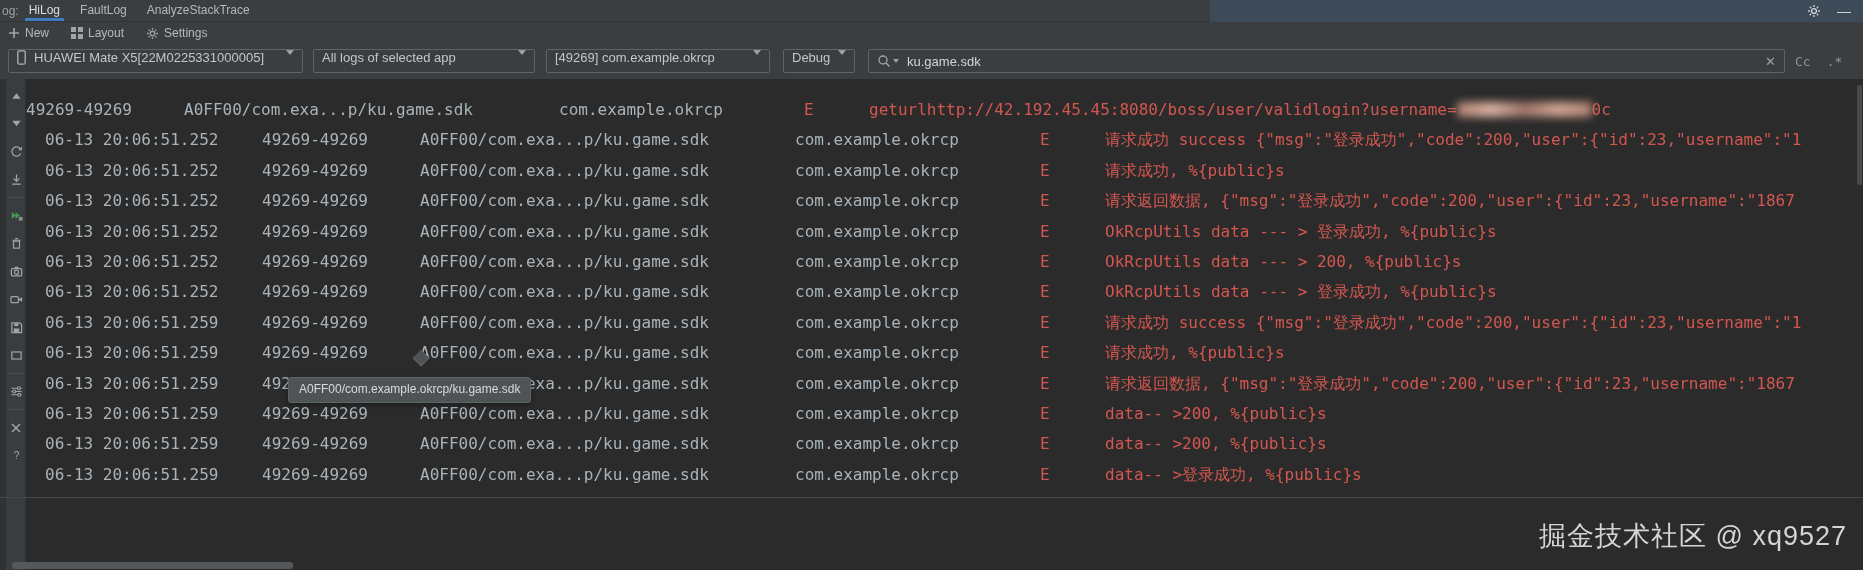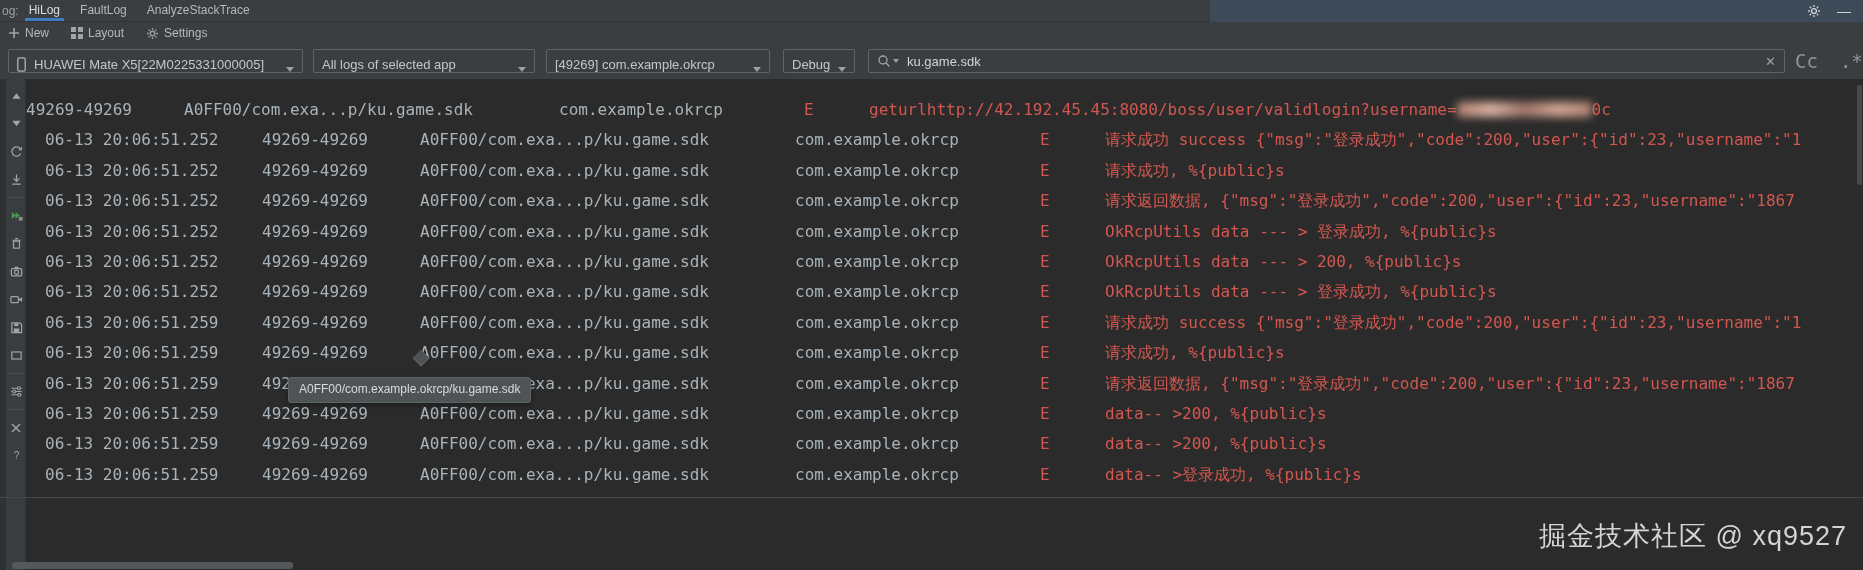--- a/index.html
+++ b/index.html
@@ -18,29 +18,29 @@
   .minimize{color:#cfd3d5;font-size:14px;line-height:14px;}
 
   
   .toolbar{position:absolute;left:0;top:22px;width:1863px;height:22px;background:#3b3e40;
            display:flex;align-items:center;gap:22px;padding-left:8px;box-sizing:border-box;}
   .tool-item{display:flex;align-items:center;gap:5px;color:#b5babc;font-size:12px;}
 
   
   .filterbar{position:absolute;left:0;top:44px;width:1863px;height:35px;background:#3b3e40;}
   .combo{position:absolute;top:5px;height:24px;border:1px solid #5f6365;border-radius:2px;
-         display:flex;align-items:flex-end;box-sizing:border-box;padding:0 8px;color:#c3c7c9;font-size:13px;background:#3b3e40;}
+         display:flex;align-items:flex-start;box-sizing:border-box;padding:0 8px;color:#c3c7c9;font-size:13px;background:#3b3e40;}
   .combo .label{flex:1;white-space:nowrap;overflow:hidden;}
   .caret{width:0;height:0;border-left:4px solid transparent;border-right:4px solid transparent;
          border-top:5px solid #9aa0a3;margin-left:8px;flex:none;}
   .searchbox{position:absolute;left:868px;top:5px;width:917px;height:24px;border:1px solid #5f6365;border-radius:2px;
          display:flex;align-items:center;box-sizing:border-box;padding:0 8px;background:#3b3e40;}
   .searchbox .value{color:#d2d5d6;font-size:13px;flex:1;}
-  .search-extra{position:absolute;top:5px;height:24px;display:flex;align-items:center;gap:22px;left:1795px;
-         color:#8d9498;font-size:19px;font-family:"DejaVu Sans Mono",monospace;}
+  .search-extra{position:absolute;top:5px;height:24px;display:flex;align-items:center;gap:16px;left:1795px;
+         color:#8d9498;font-size:13px;font-family:"DejaVu Sans Mono",monospace;}
   .clear-x{color:#9aa0a3;font-size:13px;margin-left:8px;}
   .mini-caret{width:0;height:0;border-left:3px solid transparent;border-right:3px solid transparent;
          border-top:4px solid #9aa0a3;margin-left:2px;}
 
   
   .rail{position:absolute;left:0;top:79px;width:26px;height:491px;background:#3a3d3f;border-right:1px solid #303335;box-sizing:border-box;}
   .rail::before{content:"";position:absolute;left:0;top:0;width:6px;height:100%;background:#2f3233;}
   .rail-inner{position:absolute;left:6px;top:9px;width:20px;display:flex;flex-direction:column;align-items:center;gap:13px;}
   .rail-btn{width:15px;height:15px;display:flex;align-items:center;justify-content:center;}
   .rail-sep{width:16px;height:1px;background:#4b4e50;margin:-3px 0;}

